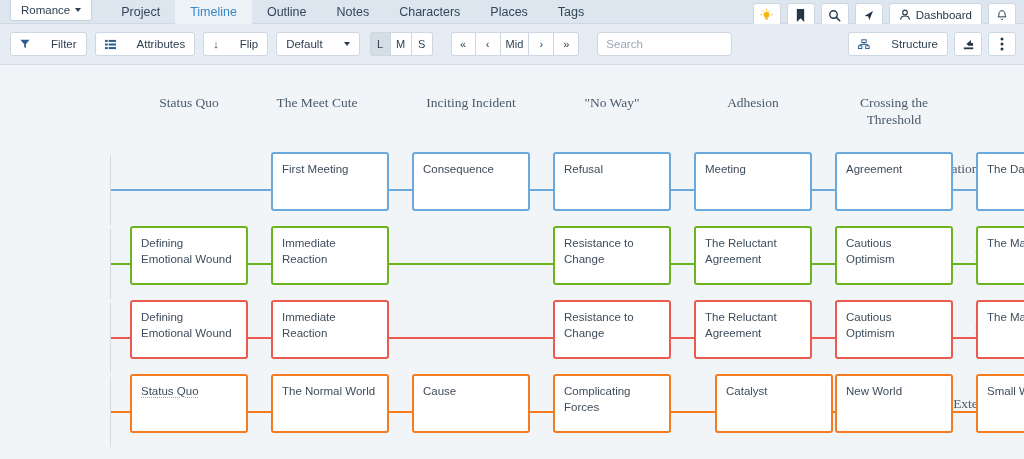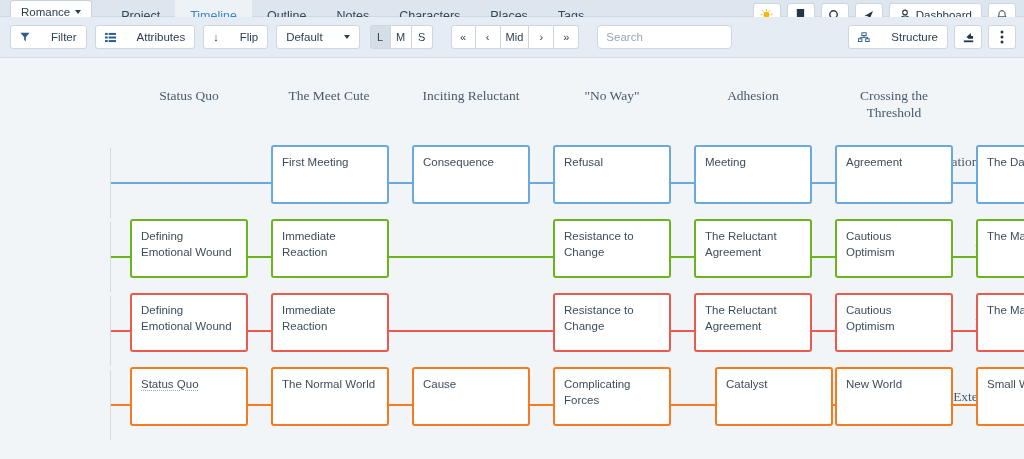--- a/index.html
+++ b/index.html
@@ -6,25 +6,25 @@
   html, body {
     width: 1024px; height: 459px;
     overflow: hidden;
     background: #f1f5f8;
     font-family: "Liberation Sans", sans-serif;
   }
 
   
   .topbar {
     position: relative;
-    height: 17px;
+    height: 24px;
     background: #dde5ee;
     border-bottom: 1px solid #cfd9e4;
     display: flex;
-    align-items: flex-start;
+    align-items: center;
     padding-left: 10px;
   }
   .proj-pill {
     height: 23px;
     margin-bottom: 4px;
     background: #fff;
     border: 1px solid #c6d2de;
     border-radius: 3px;
     padding: 0 10px;
     display: flex; align-items: center; gap: 5px;
@@ -316,22 +316,22 @@
         <circle cx="2" cy="7" r="1.5" fill="#24364a"></circle>
         <circle cx="2" cy="12" r="1.5" fill="#24364a"></circle>
       </svg>
     </div>
   </div>
 </div>
 
 <div class="board">
   <div class="scrollpad" id="boardinner">
       <div class="col-head" style="left: 130px; width: 118px; top: 29px;">Status Quo</div>
-      <div class="col-head" style="left: 270px; width: 118px; top: 29px;">The Meet Cute</div>
-      <div class="col-head" style="left: 412px; width: 118px; top: 29px;">Inciting Reluctant</div>
+      <div class="col-head" style="left: 258px; width: 118px; top: 29px;">The Meet Cute</div>
+      <div class="col-head" style="left: 412px; width: 118px; top: 29px;">Inciting Incident</div>
       <div class="col-head" style="left: 553px; width: 118px; top: 29px;">"No Way"</div>
       <div class="col-head" style="left: 694px; width: 118px; top: 29px;">Adhesion</div>
       <div class="col-head" style="left: 835px; width: 118px; top: 29px;">Crossing the Threshold</div>
       <div class="col-head" style="left: 976px; width: 118px; top: 29px;">C</div>
       <div class="row" style="top: 87px;">
         <div class="row-label" style="top: 8px;">Relationship Arc</div>
         <div class="divider" style="top: 3px; height: 70px;"></div>
         <div class="track" style="width: 865px; background: rgb(106, 169, 221);"></div>
         <div class="card" style="left: 412px; width: 118px; border-color: rgb(106, 169, 221);"><span>Consequence</span></div>
         <div class="card" style="left: 271px; width: 118px; border-color: rgb(106, 169, 221);"><span>First Meeting</span></div>

